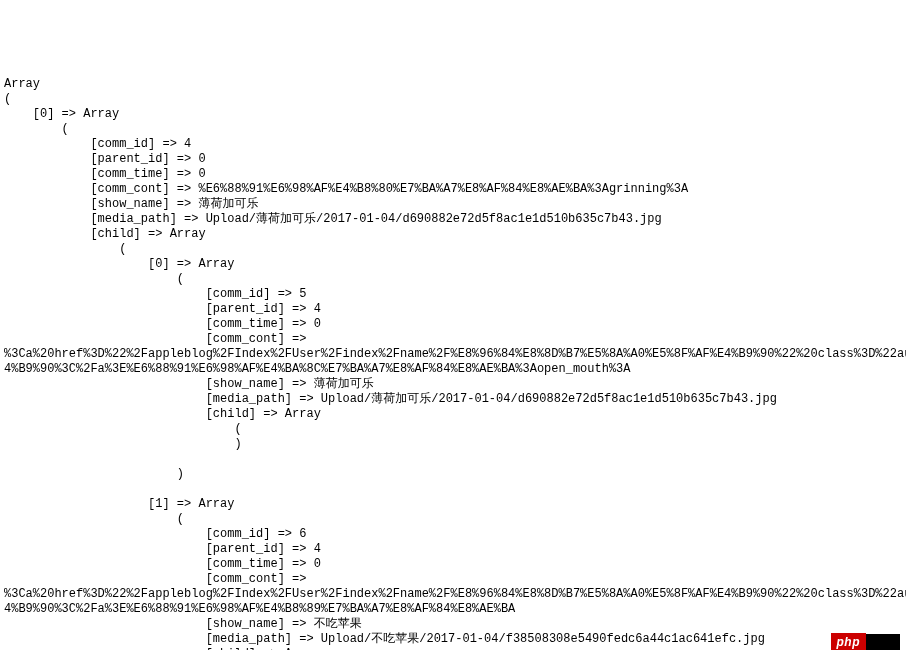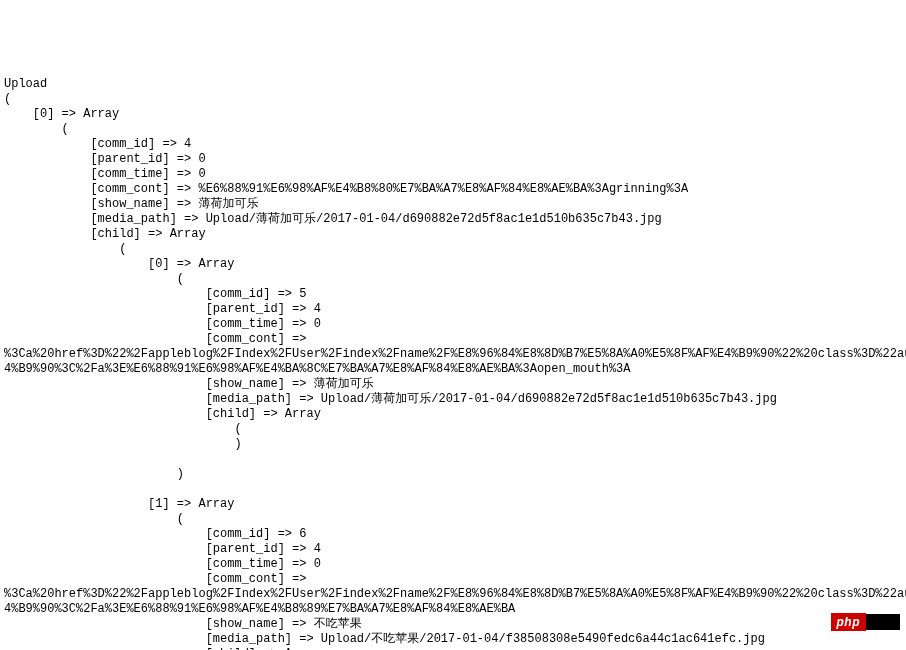--- a/index.html
+++ b/index.html
@@ -9,21 +9,21 @@
     font-family: "SimSun", "Courier New", monospace;
     font-size: 12px;
     line-height: 15px;
     color: #000;
     white-space: pre;
     position: relative;
   }
   .watermark {
     position: fixed;
     right: 6px;
-    bottom: 20px;
+    bottom: 0;
     font-family: Arial, sans-serif;
     font-size: 12px;
     letter-spacing: 0.5px;
   }
   .watermark .tag {
     background: #cc0000;
     color: #fff;
     padding: 2px 6px;
     font-weight: bold;
     font-style: italic;
@@ -36,21 +36,21 @@
     vertical-align: bottom;
   }
   [data-bind] { white-space: pre; }
 </style>
 </head>
 <body>
 
 
 
 <div>
-<span data-bind="doc.l0">Upload</span>
+<span data-bind="doc.l0">Array</span>
 <span data-bind="doc.l1">(</span>
 <span data-bind="doc.l2">    [0] =&gt; Array</span>
 <span data-bind="doc.l3">        (</span>
 <span data-bind="doc.l4">            [comm_id] =&gt; 4</span>
 <span data-bind="doc.l5">            [parent_id] =&gt; 0</span>
 <span data-bind="doc.l6">            [comm_time] =&gt; 0</span>
 <span data-bind="doc.l7">            [comm_cont] =&gt; %E6%88%91%E6%98%AF%E4%B8%80%E7%BA%A7%E8%AF%84%E8%AE%BA%3Agrinning%3A</span>
 <span data-bind="doc.l8">            [show_name] =&gt; 薄荷加可乐</span>
 <span data-bind="doc.l9">            [media_path] =&gt; Upload/薄荷加可乐/2017-01-04/d690882e72d5f8ac1e1d510b635c7b43.jpg</span>
 <span data-bind="doc.l10">            [child] =&gt; Array</span>

